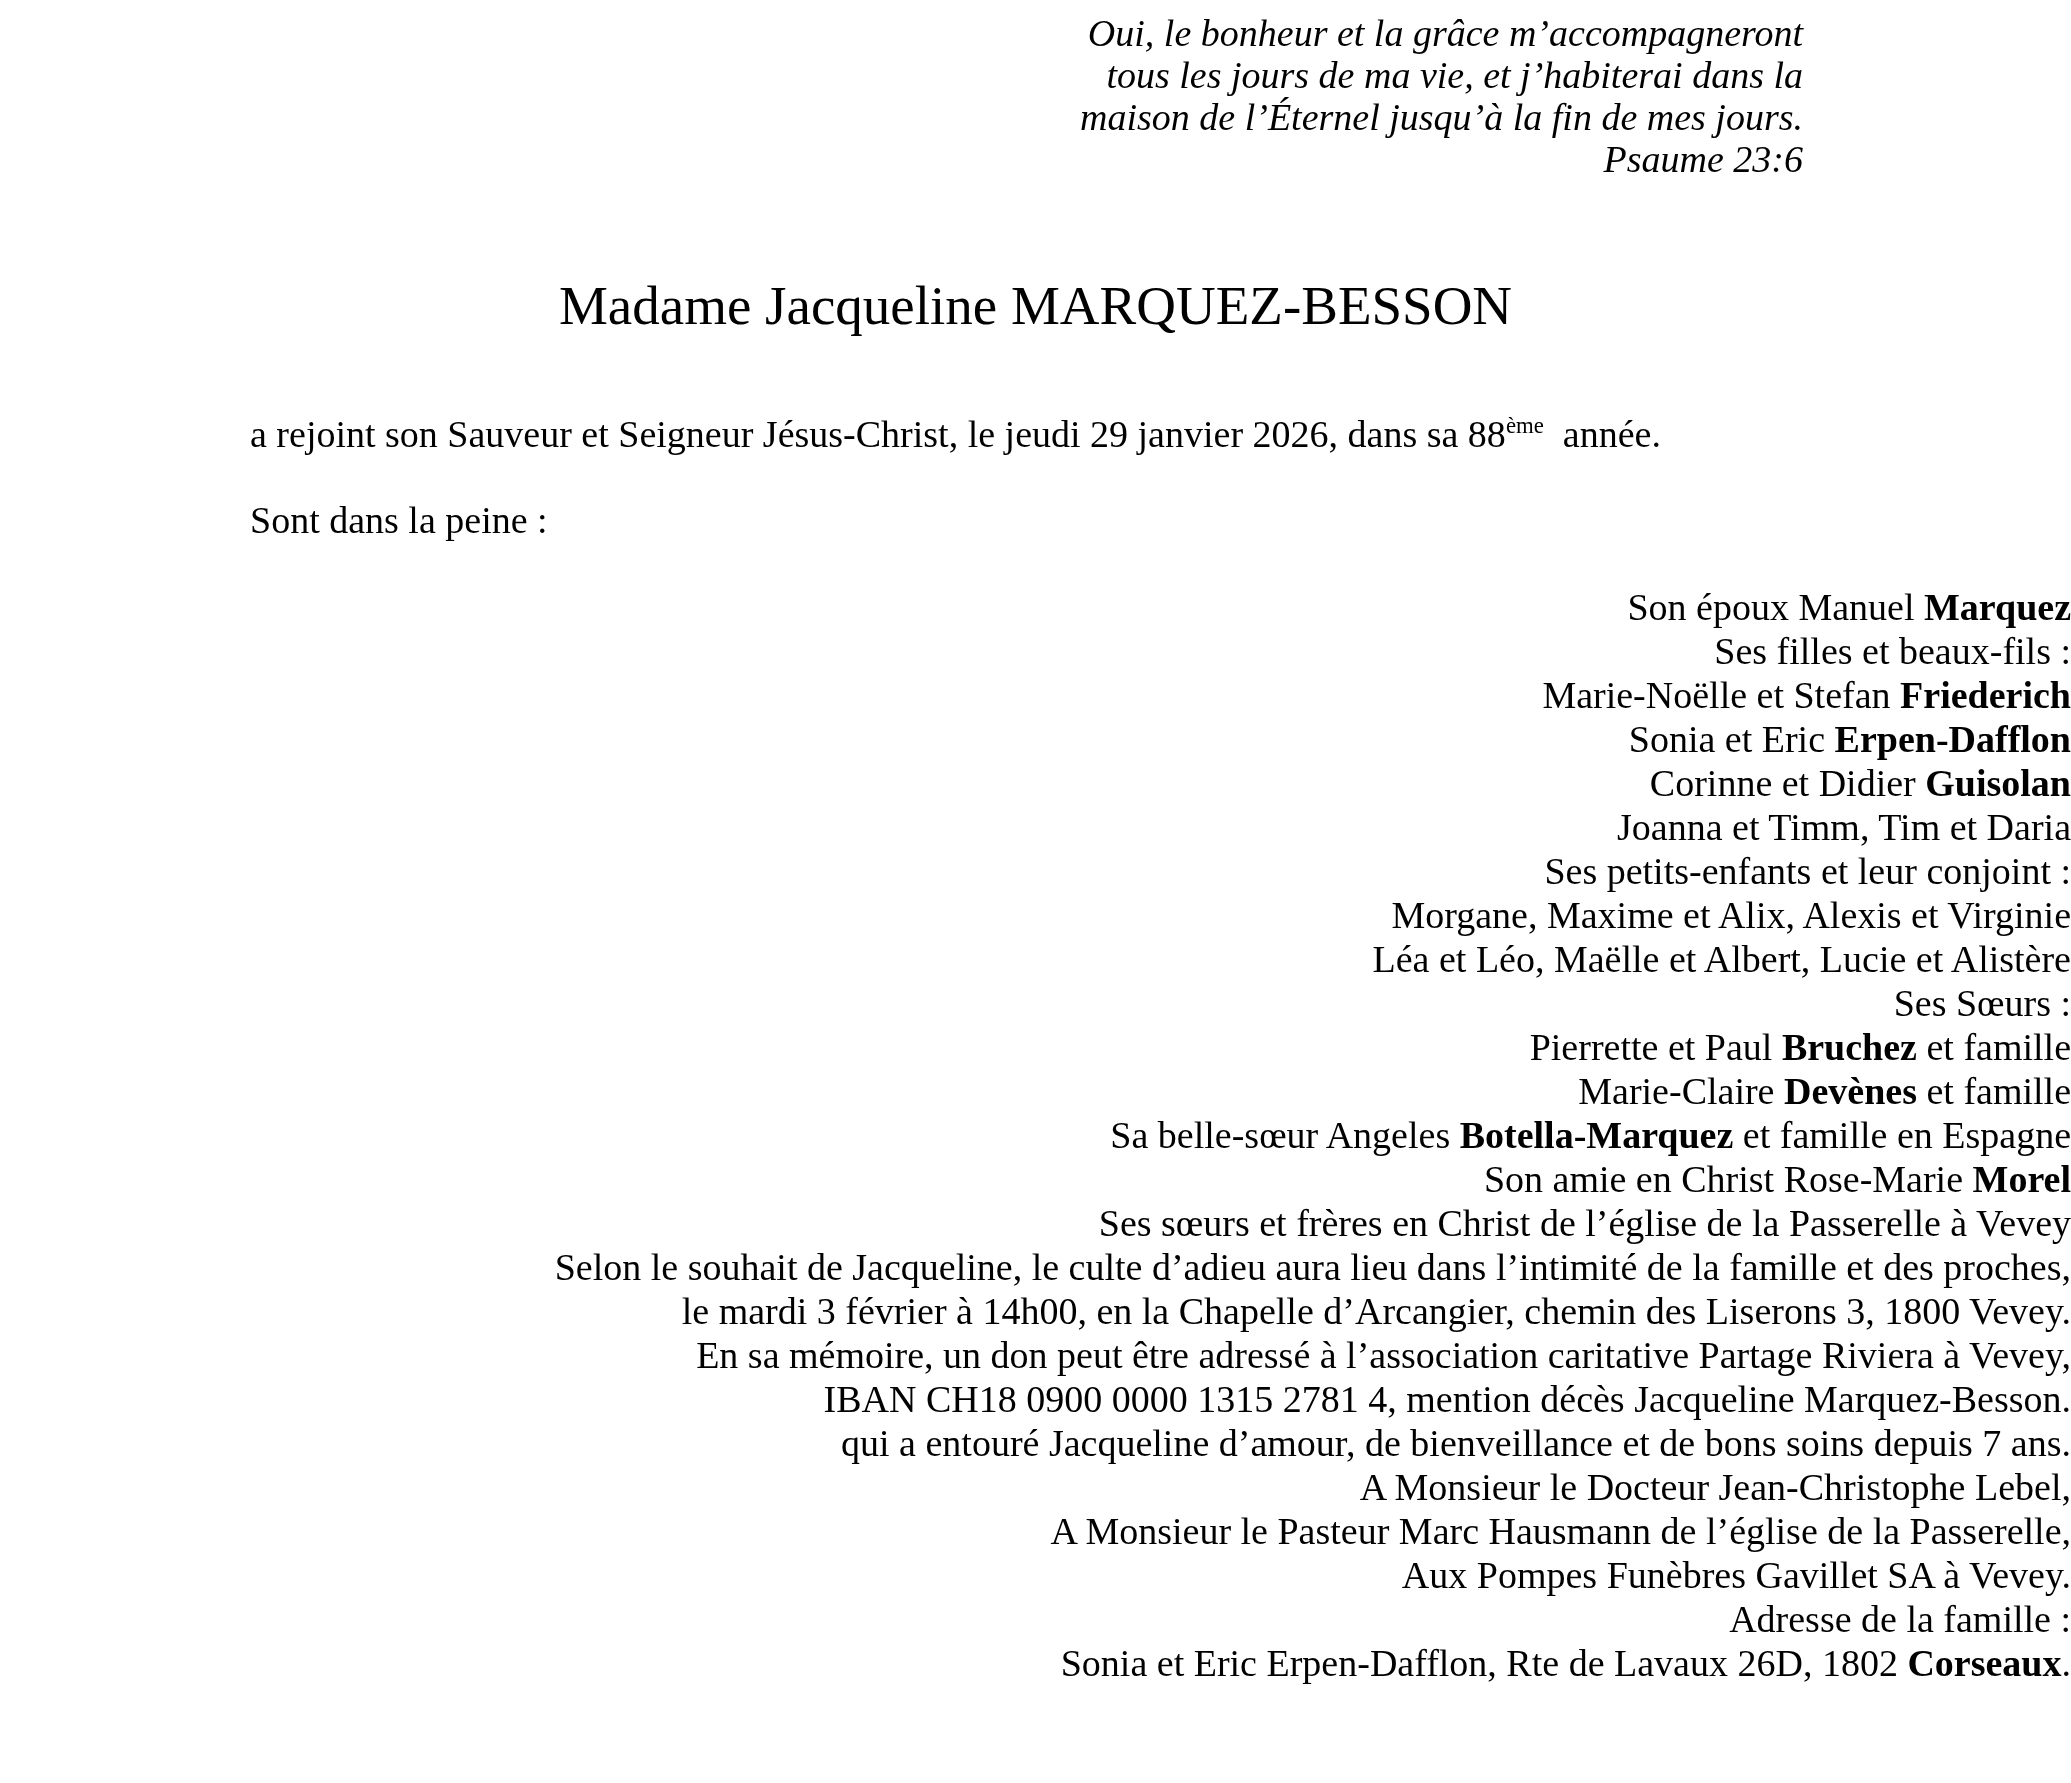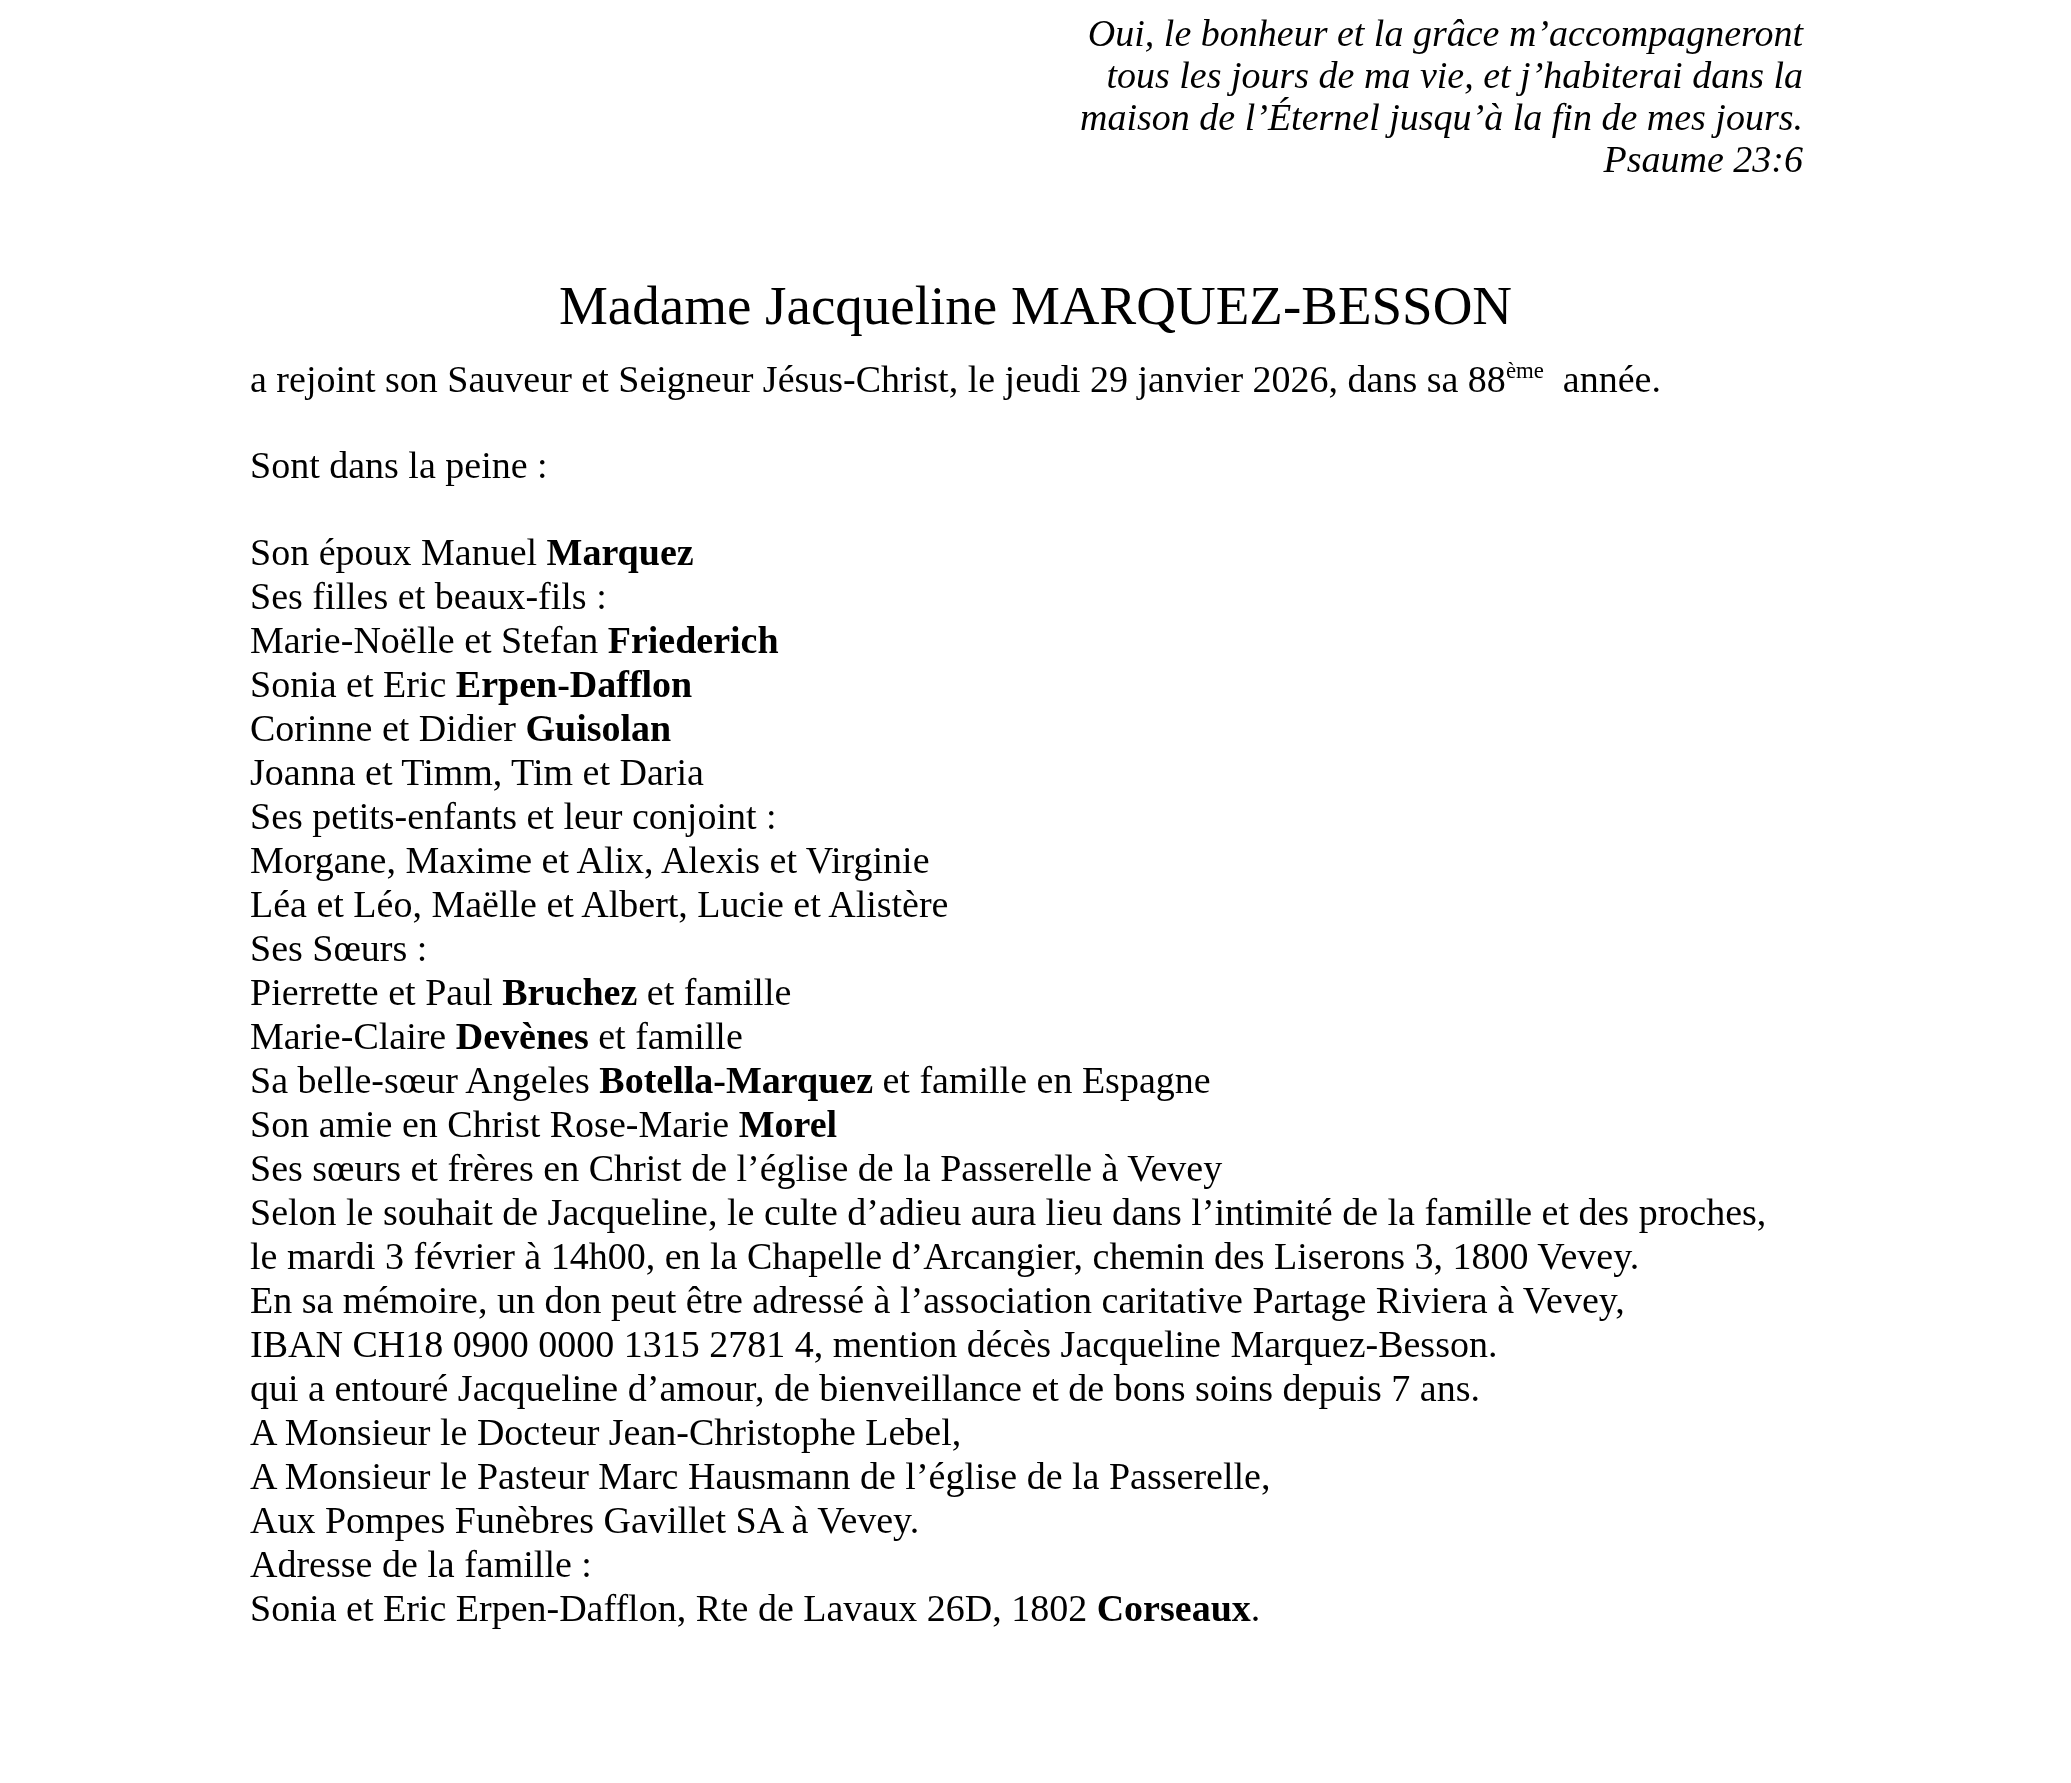--- a/index.html
+++ b/index.html
@@ -39,39 +39,40 @@
     white-space: nowrap;
   }
 
   
   .content {
     margin-left: 250px;
     font-size: 38px;
     line-height: 44px;
   }
   .intro {
-    margin-top: 20px;
+    margin-top: 75px;
     white-space: nowrap;
   }
   .intro sup, .line sup {
     font-size: 0.60em;
     line-height: 0;
     vertical-align: super;
   }
   .mourning-heading {
     margin-top: 42px;
     white-space: nowrap;
   }
   .body-lines {
     margin-top: 43px;
   }
   .line {
     height: 44px;
     line-height: 44px;
     white-space: nowrap;
+    text-align: right;
   }
   .b { font-weight: bold; }
 </style>
 </head>
 <body>
 
 <div class="page">
 
   <div class="epigraph">
     <div id="epigraph-lines">

